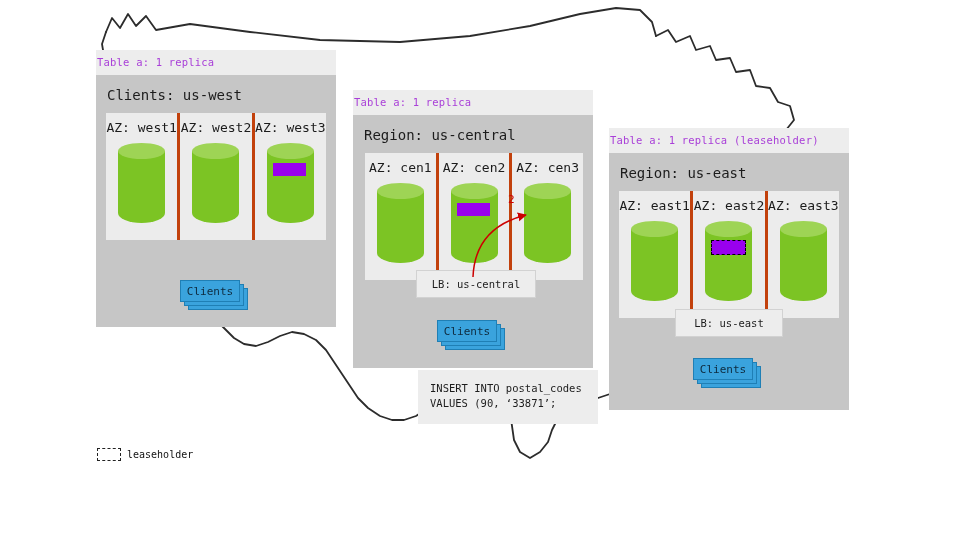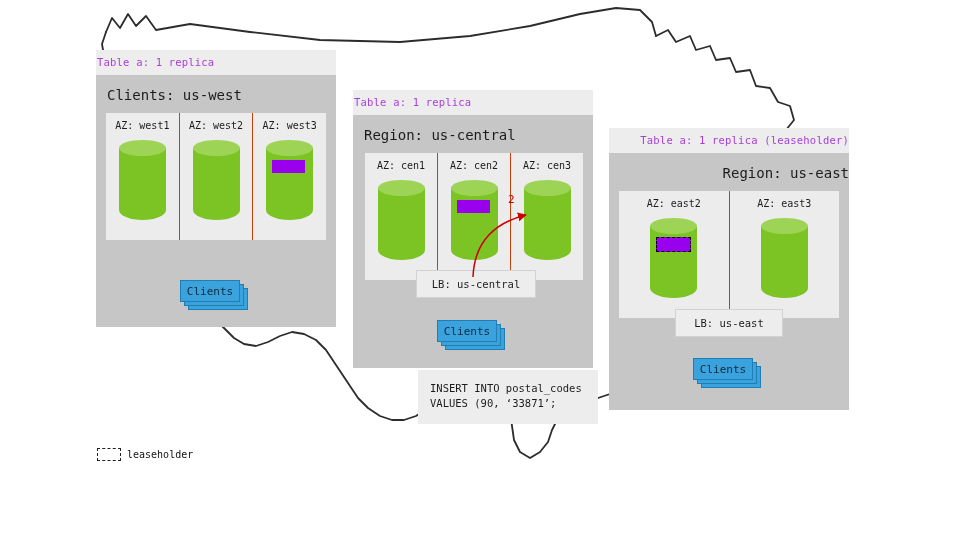--- a/index.html
+++ b/index.html
@@ -26,23 +26,23 @@
   }
   .az-strip{
     background:#ececec;display:flex;
     margin:0 10px;
   }
   .az{
     flex:1 1 0;position:relative;
     display:flex;flex-direction:column;align-items:center;
     padding:8px 0 12px 0;
   }
-  .az + .az{border-left:1px solid #c2410c;}
+  .az + .az{border-left:3px solid #c2410c;}
   .az-label{
-    font-size:10px;color:#1c1c1c;line-height:1;
+    font-size:13px;color:#1c1c1c;line-height:1;
     margin-bottom:9px;white-space:nowrap;
   }
   
   .cyl{position:relative;}
   .cyl-body{
     position:absolute;left:0;right:0;
     background:#7cc424;
     border-radius:0 0 50% 50%/0 0 14% 14%;
   }
   .cyl-top{
@@ -375,25 +375,32 @@
         <path d="M0,0 L6,3 L0,6 z" fill="#cc0000"></path>
       </marker>
     </defs>
     <path d="M43,92 C44,66 56,40 96,30" fill="none" stroke="#cc0000" stroke-width="1.5" marker-end="url(#ah)"></path>
   </svg>
   <div class="arrow-num" style="left:508px;top:194px;">2</div>
 
   <div class="sql" style="left:418px;top:370px;width:168px;height:32px;">INSERT INTO postal_codes
 VALUES (90, ‘33871’;</div>
 
-  <div class="region" style="left:609px;top:128px;width:240px;height:282px;text-align:right;">
+  <div class="region" style="left:609px;top:128px;width:240px;height:282px;">
     <div class="region-head">Table a: 1 replica (leaseholder)</div>
     <div class="region-title">Region: us-east</div>
 
     <div class="az-strip" style="height:127px;">
+      <div class="az">
+        <div class="az-label">AZ: east1</div>
+        <div class="cyl" style="width:47px;height:80px;">
+          <div class="cyl-body" style="top:8px;height:72px;"></div>
+          <div class="cyl-top" style="height:16px;"></div>
+        </div>
+      </div>
       <div class="az">
         <div class="az-label">AZ: east2</div>
         <div class="cyl" style="width:47px;height:80px;">
           <div class="cyl-body" style="top:8px;height:72px;"></div>
           <div class="cyl-top" style="height:16px;"></div>
           <div class="chip leaseholder" style="left:6px;top:19px;width:33px;height:13px;"></div>
         </div>
       </div>
       <div class="az">
         <div class="az-label">AZ: east3</div>

